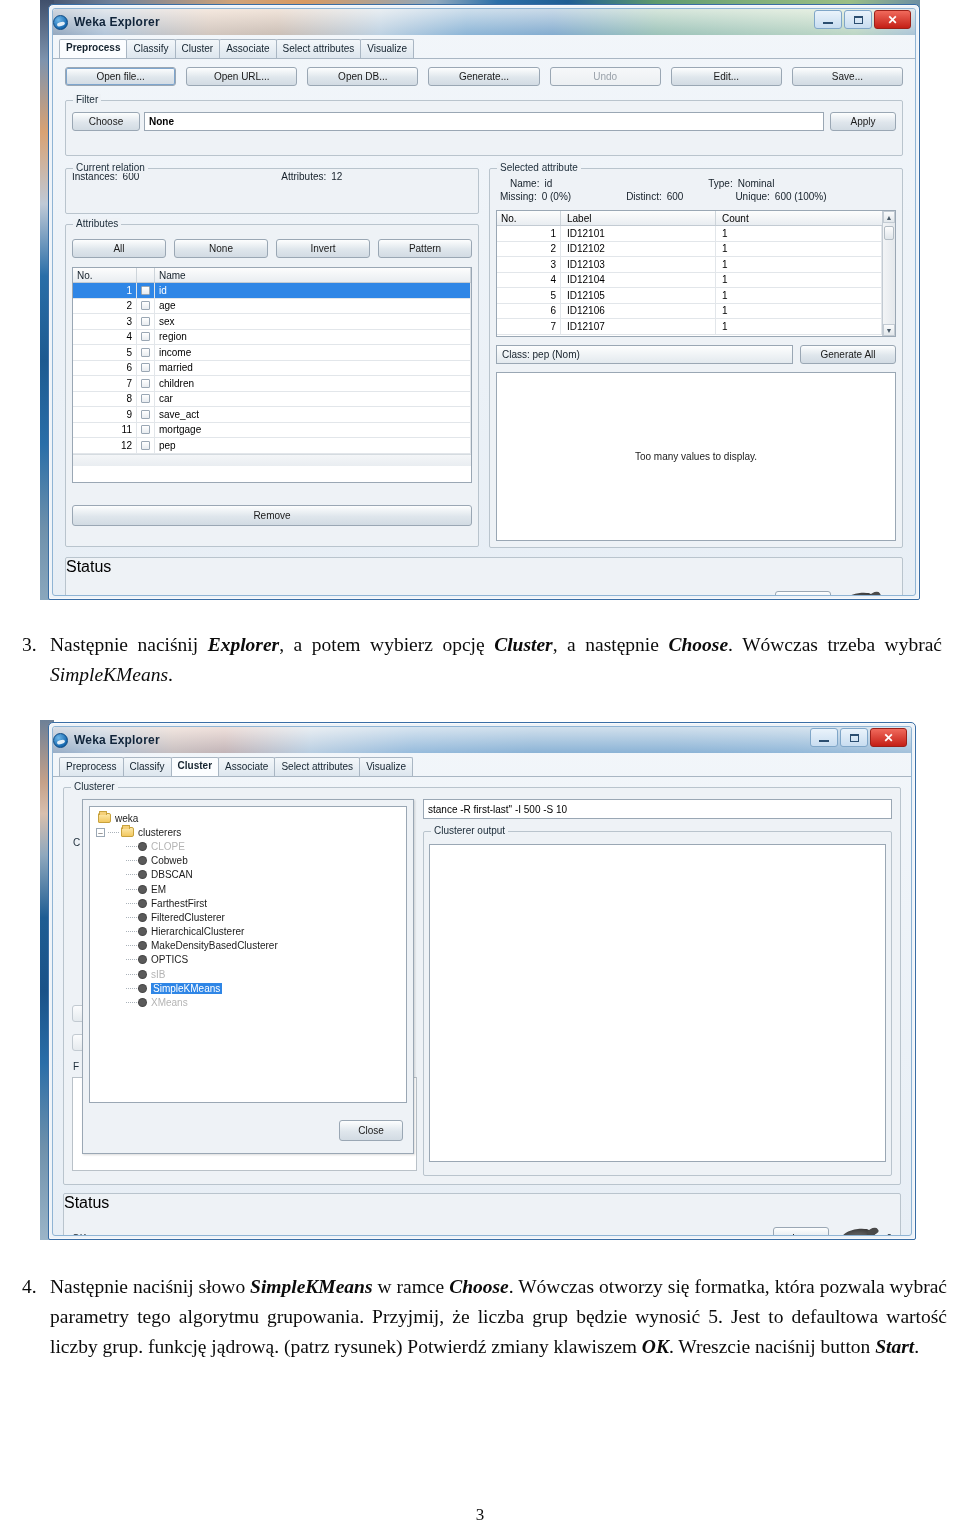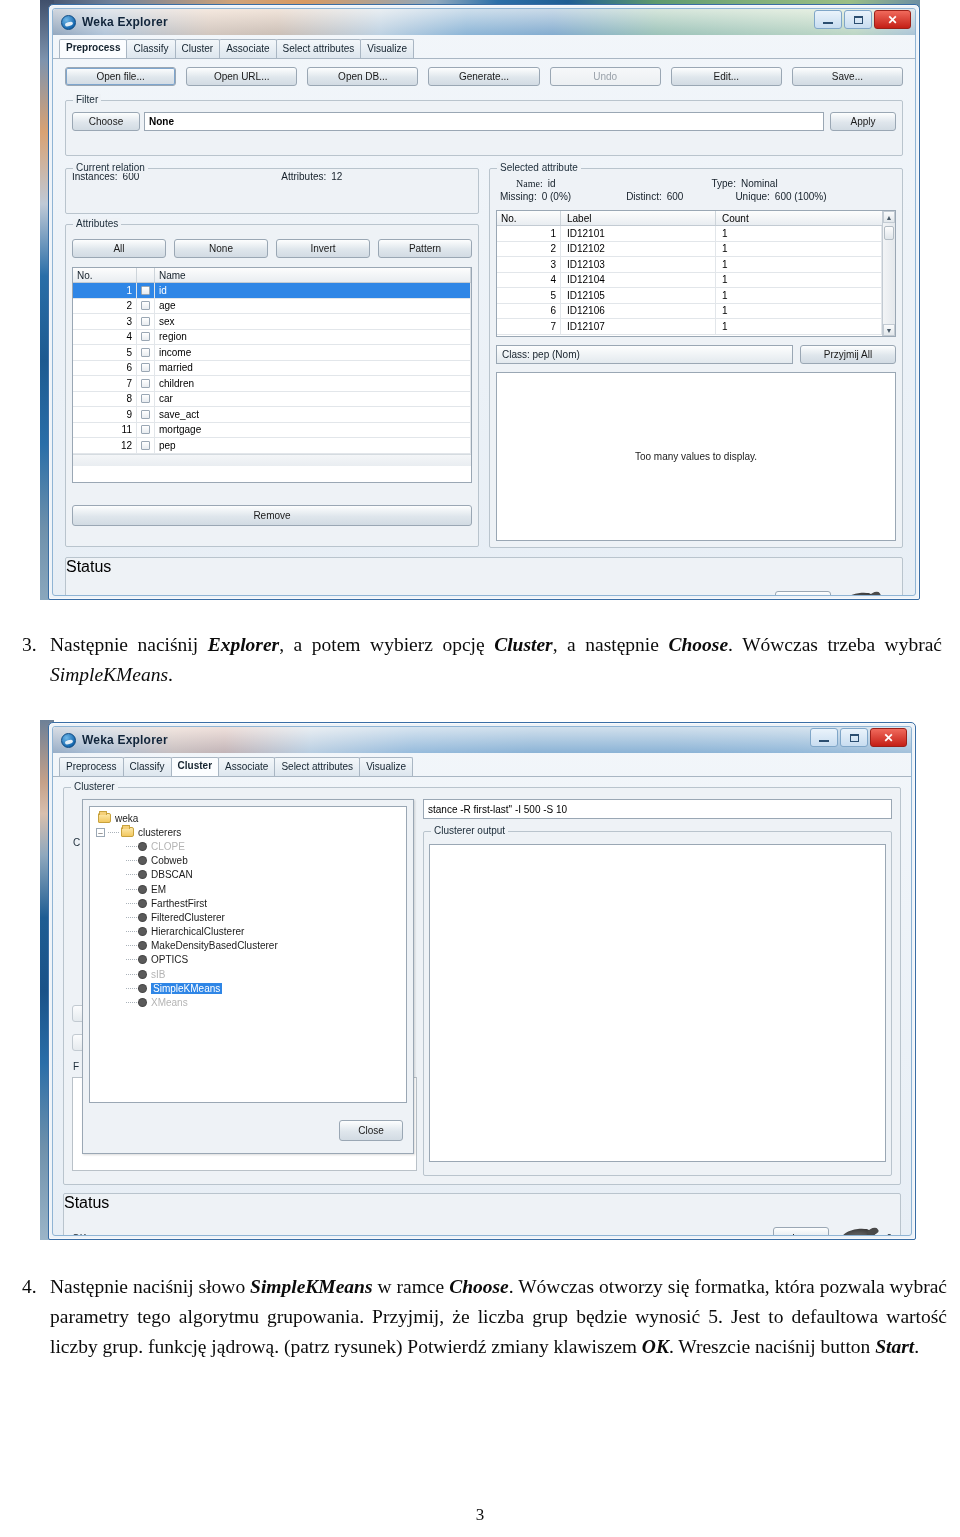--- a/index.html
+++ b/index.html
@@ -27,21 +27,21 @@
     border-radius:3px;
     height:100%;
     position:relative;
     overflow:hidden;
   }
   .titlebar{
     height:26px;
     position:relative;
     display:flex;
     align-items:center;
-    padding-left:8px;
+    padding-left:0;
     border-radius:3px 3px 0 0;
   }
   .title-text{
     font-size:12px; color:#10243a; font-weight:bold; letter-spacing:.2px;
     margin-left:6px;
   }
   .weka-logo{
     width:15px;height:15px;border-radius:50%;
     background:radial-gradient(circle at 35% 30%, #6fb7e8, #1769b0 70%, #0d4b86);
     position:relative;flex:0 0 auto;
@@ -368,21 +368,21 @@
 
           <div class="btn" style="margin-top:22px; height:21px;">Remove</div>
         </div>
       </div>
 
       <div style="flex:1; display:flex; flex-direction:column;">
         <div class="group" style="flex:1; padding:0 6px 6px 6px;">
           <div class="legend">Selected attribute</div>
 
           <div style="font-size:10px;color:#15202a;padding:9px 0 0 0;display:flex;">
-            <span style="margin-left:20px;font-family:Liberation Serif, serif;">Name:</span>
+            <span style="margin-left:14px;">Name:</span>
             <span style="margin-left:5px;">id</span>
             <span style="margin-left:156px;">Type:</span>
             <span style="margin-left:5px;">Nominal</span>
           </div>
           <div style="font-size:10px;color:#15202a;padding:2px 0 0 0;display:flex;">
             <span style="margin-left:4px;">Missing:</span>
             <span style="margin-left:5px;">0 (0%)</span>
             <span style="margin-left:55px;">Distinct:</span>
             <span style="margin-left:5px;">600</span>
             <span style="margin-left:52px;">Unique:</span>
@@ -436,21 +436,21 @@
             </div>
             <div class="scrollbar" style="width:13px;">
               <div class="sb-arrow">▲</div>
               <div class="sb-thumb" style="top:15px;"></div>
               <div class="sb-arrow" style="position:absolute;bottom:0;left:0;right:0;">▼</div>
             </div>
           </div>
 
           <div style="display:flex; gap:7px; margin-top:8px;">
             <div class="combo" style="flex:1;">Class: pep (Nom)</div>
-            <div class="btn" style="width:96px;">Przyjmij All</div>
+            <div class="btn" style="width:96px;">Generate All</div>
           </div>
 
           <div class="whitearea" style="margin-top:8px; height:169px; display:flex; align-items:center; justify-content:center;">
             <span style="font-size:10px;color:#222;">Too many values to display.</span>
           </div>
         </div>
       </div>
     </div>
 
     <div class="statusgroup" style="margin:9px 12px 0 12px; height:44px;">

